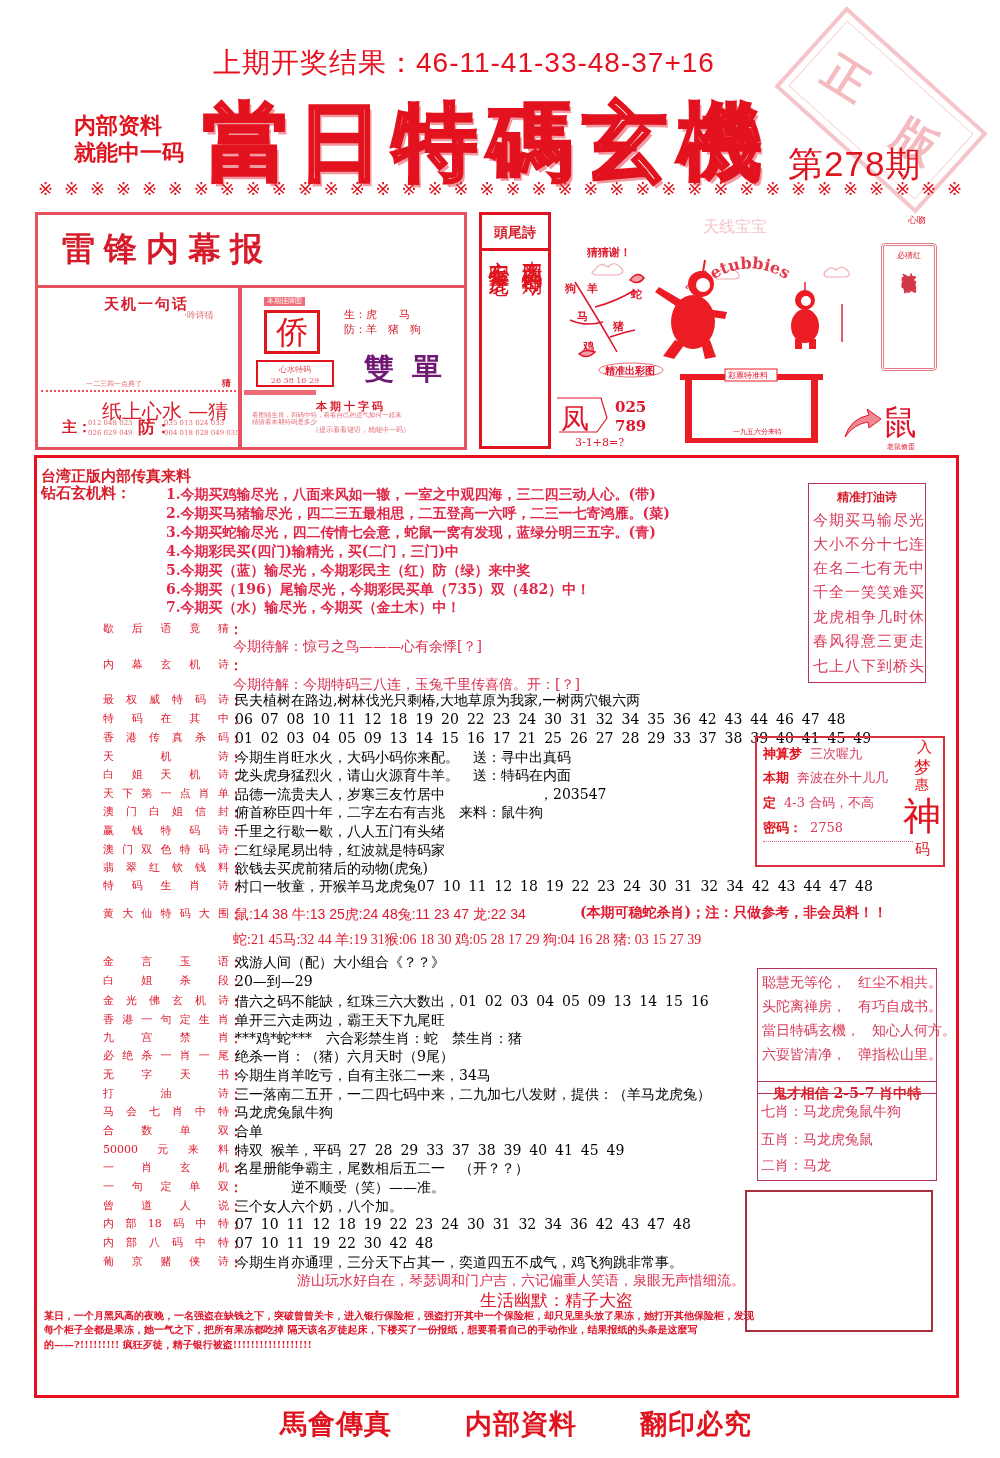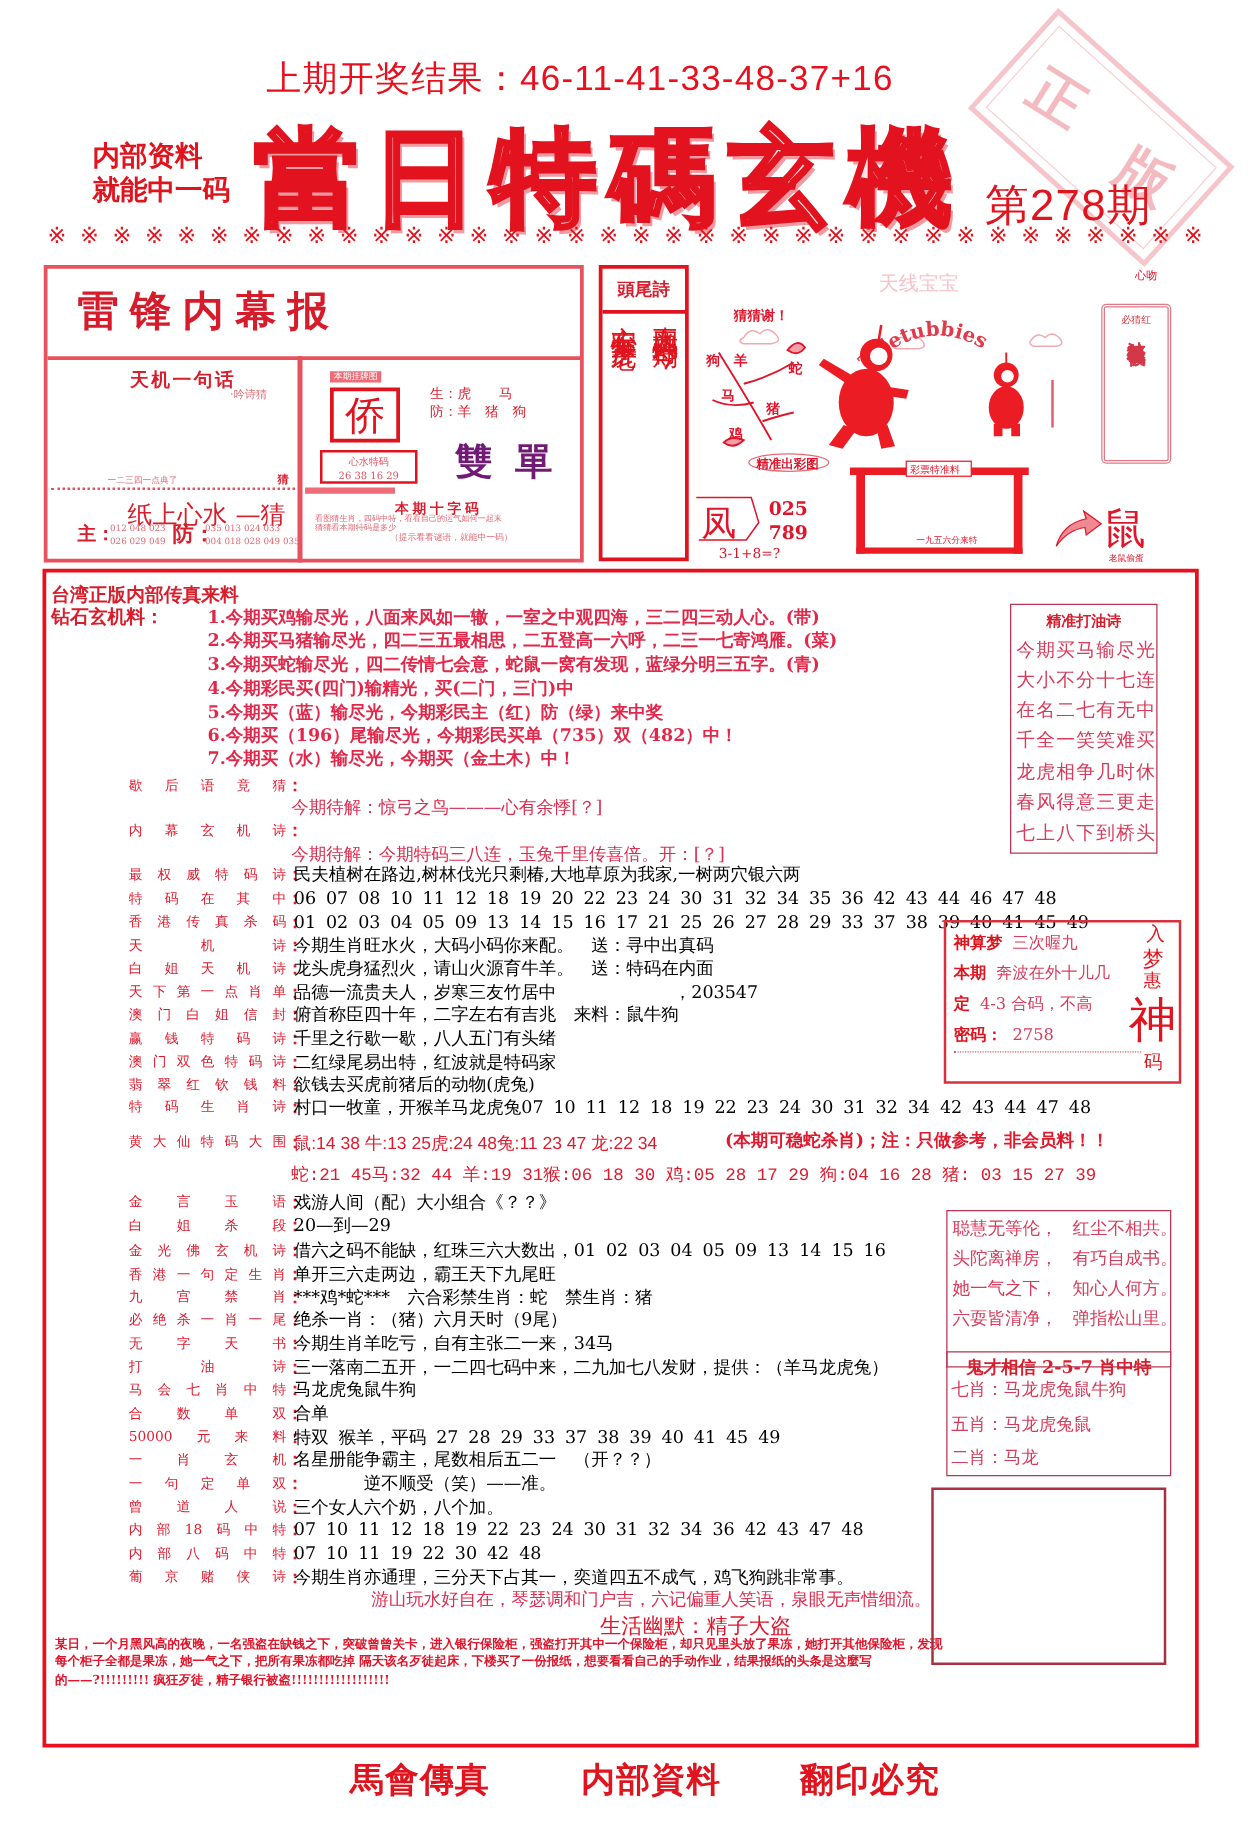--- a/index.html
+++ b/index.html
@@ -39,21 +39,21 @@
 .src{left:41px;top:467px;font-size:15px;font-weight:bold;color:#d81e2c}
 .dlabel{left:41px;top:484px;font-size:15px;font-weight:bold;color:#d81e2c}
 .item{left:166px;font-size:14px;font-weight:bold;color:#e2284a;line-height:20px}
 .row{position:absolute;left:103px;height:20px;line-height:20px;white-space:nowrap}
 .lbl{display:inline-block;width:126px;font-size:11px;font-weight:normal;text-align:justify;text-align-last:justify;color:#e01a2e;vertical-align:top;white-space:normal;height:20px;overflow:hidden}
 .colon{display:inline-block;width:6px;font-size:14px;font-weight:bold;color:#e01a2e;vertical-align:top}
 .val{font-size:14px;color:#000000;vertical-align:top}
 .nums{word-spacing:3.5px}
 .sub{position:absolute;font-size:14px;color:#dc2d4f;height:20px;line-height:20px}
 .note{left:580px;top:904px;font-size:14px;font-weight:bold;color:#e01a2e}
-.hdx2{left:233px;top:931px;font-family:Liberation Mono, monospace;font-size:14px;color:#e01a2e}
+.hdx2{left:233px;top:931px;font-family:Liberation Serif, serif;font-size:14px;color:#e01a2e}
 .hdx1{font-family:"Liberation Sans",sans-serif}
 .humor{left:480px;top:1289px;font-size:17px;color:#e0142a}
 .joke{left:44px;font-size:10px;line-height:14px;color:#e0142a;font-weight:bold}
 
 .box{position:absolute;border:1.5px solid #b83452}
 .dog-title{position:absolute;left:0;top:5px;width:100%;text-align:center;font-size:12px;font-weight:bold;color:#d81e2c}
 .dog-line{position:absolute;left:4px;font-size:15px;letter-spacing:1px;color:#d83a5a}
 .dream-line{position:absolute;left:6px;font-size:13px;color:#d83a5a}
 .dream-line b{color:#e0141e;margin-right:8px}
 .side{position:absolute;color:#e0141e;font-family:"DejaVu Sans",sans-serif}
@@ -273,21 +273,21 @@
   <div class="side" style="left:160px;top:0px;font-size:15px">入</div>
   <div class="side" style="left:157px;top:18px;font-size:17px">梦</div>
   <div class="side" style="left:158px;top:38px;font-size:14px">惠</div>
   <div class="side" style="left:146px;top:56px;font-size:38px;line-height:44px">神</div>
   <div class="side" style="left:158px;top:102px;font-size:15px">码</div>
 </div>
 
 <div class="box" style="left:757px;top:968px;width:180px;height:126px">
   <div class="verse-line" style="top:5px"><span>聪慧无等伦，</span><span>红尘不相共。</span></div>
   <div class="verse-line" style="top:29px"><span>头陀离禅房，</span><span>有巧自成书。</span></div>
-  <div class="verse-line" style="top:53px"><span>她一气之下，</span><span>知心人何方。</span></div>
+  <div class="verse-line" style="top:53px"><span>當日特碼玄機，</span><span>知心人何方。</span></div>
   <div class="verse-line" style="top:77px"><span>六耍皆清净，</span><span>弹指松山里。</span></div>
 </div>
 
 <div class="box" style="left:757px;top:1081px;width:180px;height:100px">
   <div class="gc-title">鬼才相信 2-5-7 肖中特</div>
   <div class="gc-line" style="top:21px">七肖：马龙虎兔鼠牛狗</div>
   <div class="gc-line" style="top:49px">五肖：马龙虎兔鼠</div>
   <div class="gc-line" style="top:75px">二肖：马龙</div>
 </div>
 

